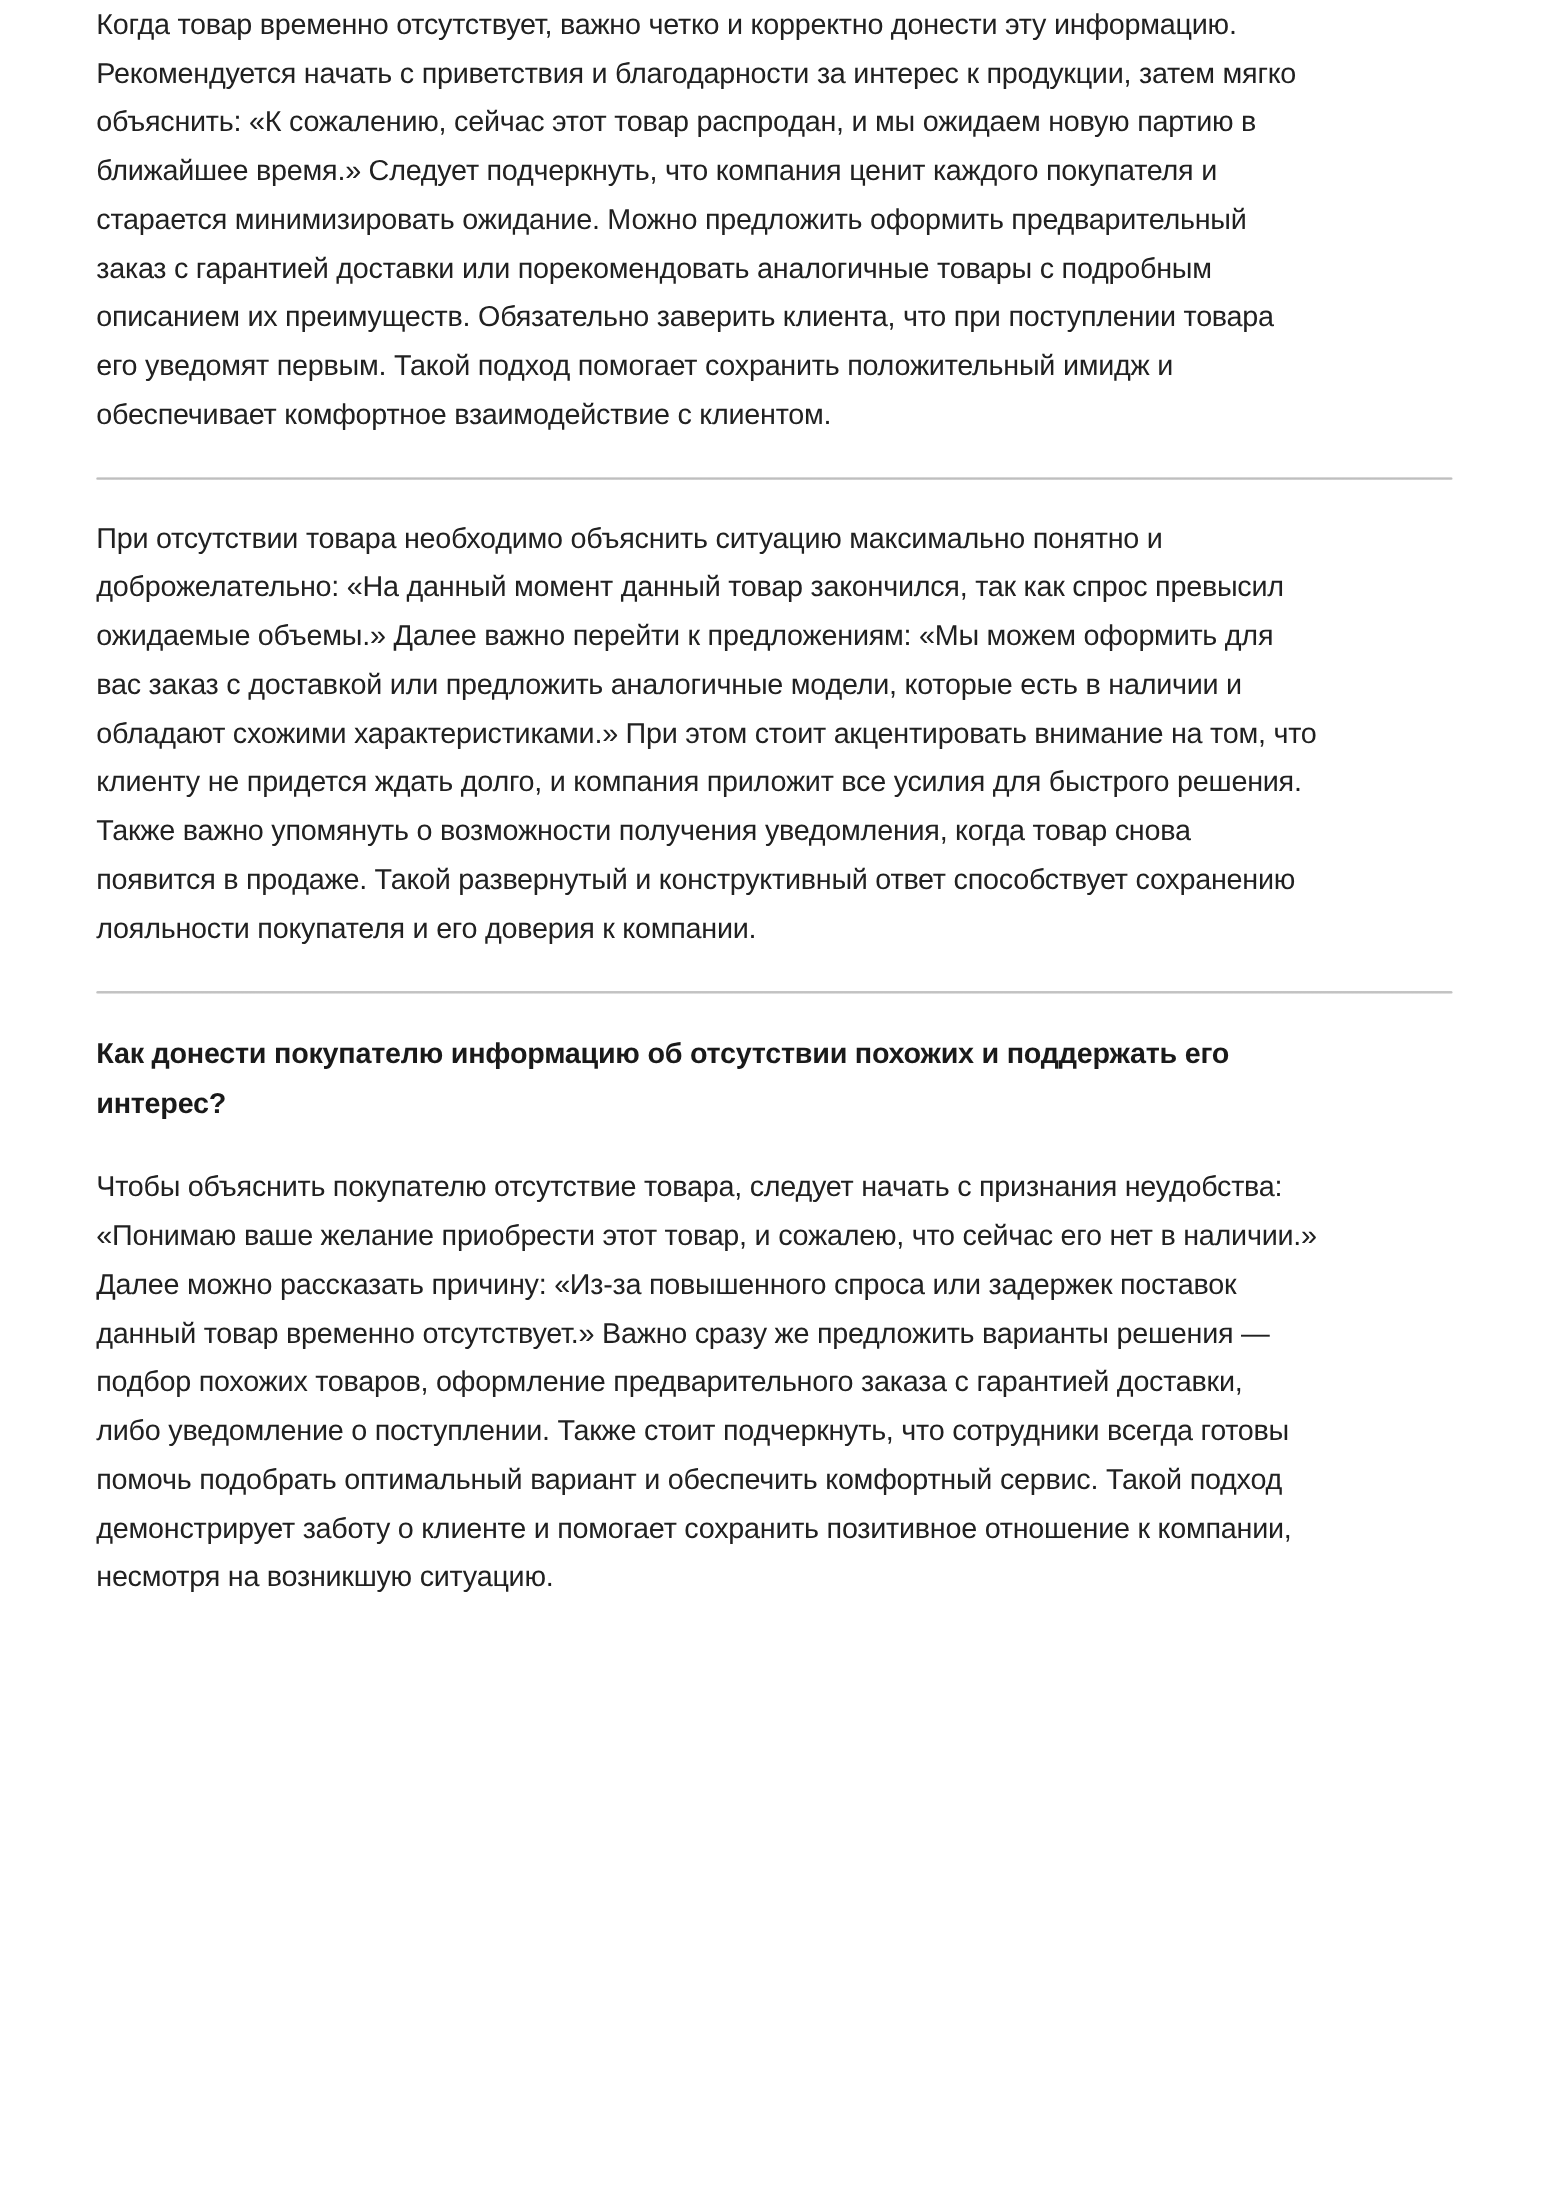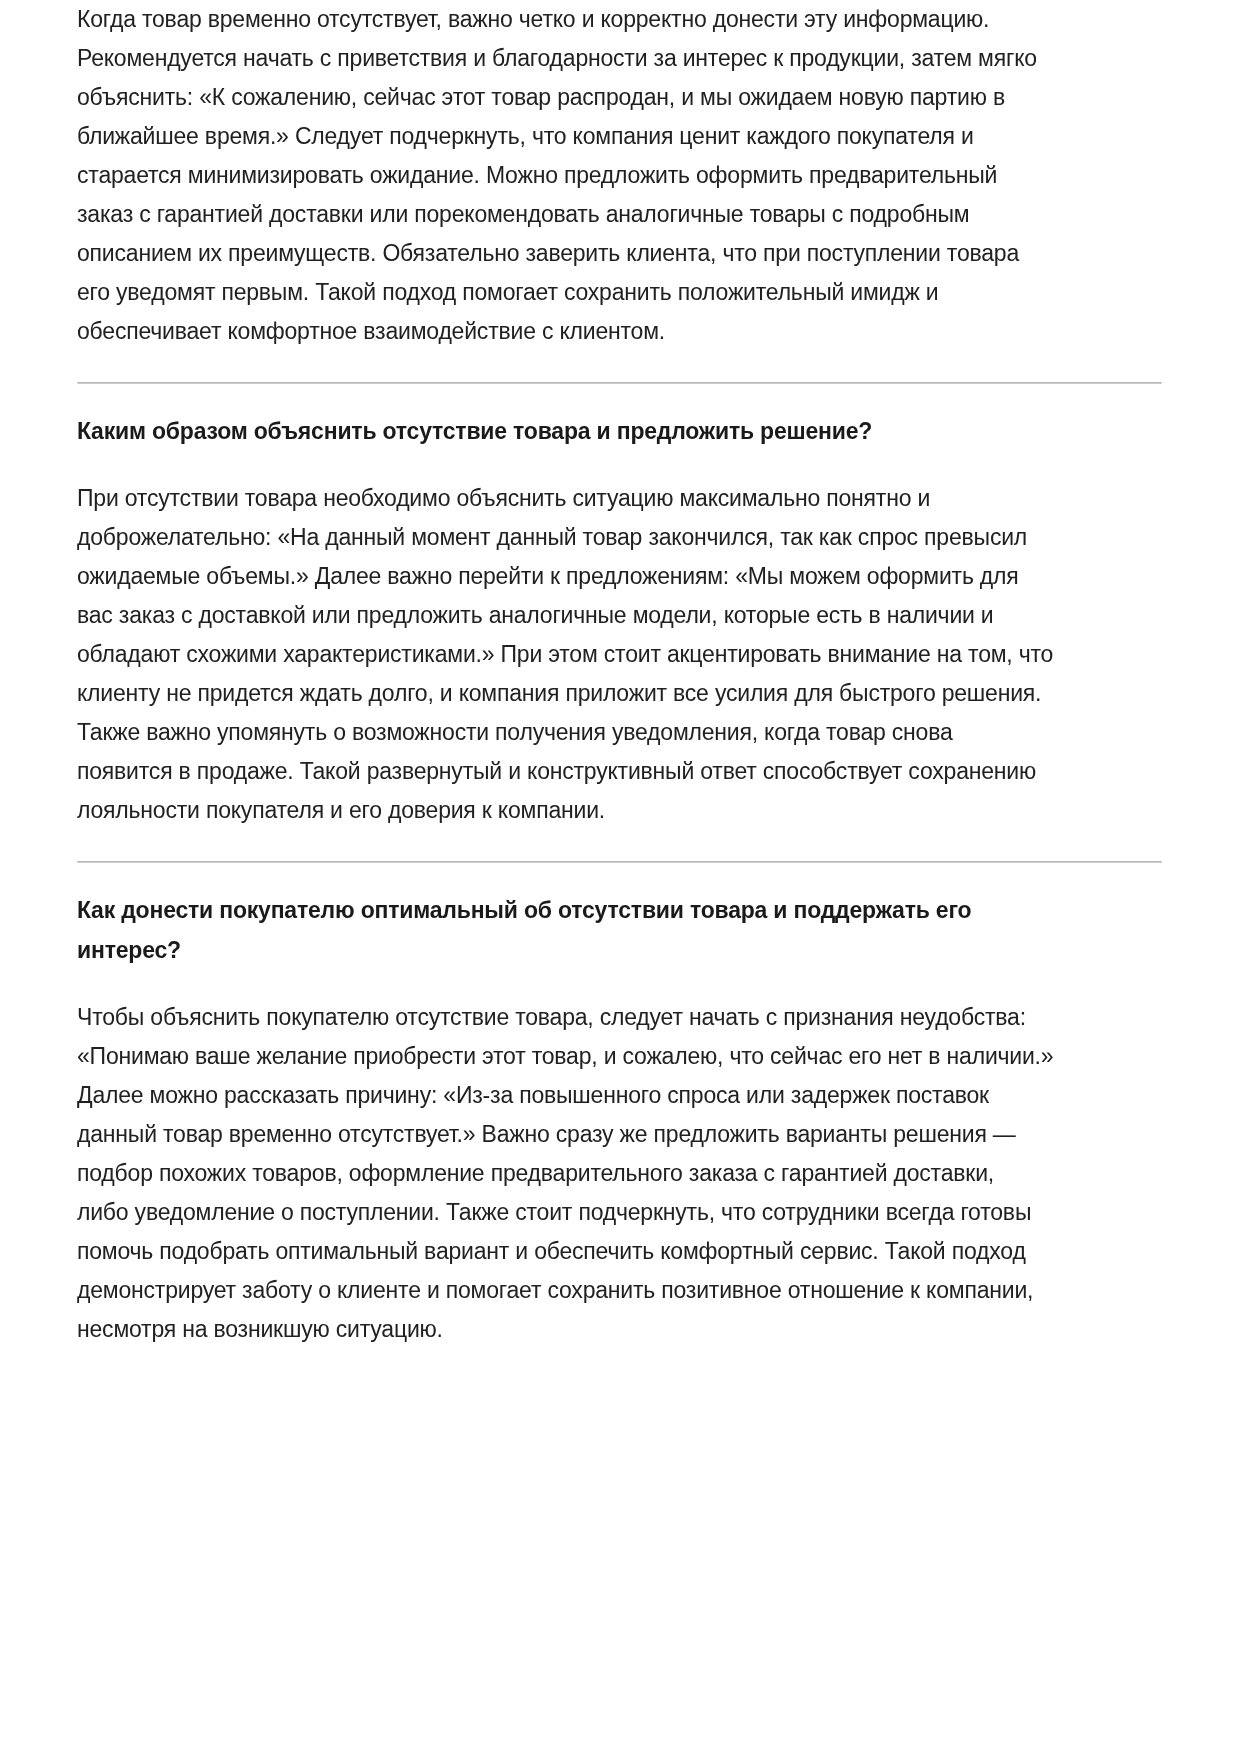--- a/index.html
+++ b/index.html
@@ -56,36 +56,35 @@
 ближайшее время.» Следует подчеркнуть, что компания ценит каждого покупателя и
 старается минимизировать ожидание. Можно предложить оформить предварительный
 заказ с гарантией доставки или порекомендовать аналогичные товары с подробным
 описанием их преимуществ. Обязательно заверить клиента, что при поступлении товара
 его уведомят первым. Такой подход помогает сохранить положительный имидж и
 обеспечивает комфортное взаимодействие с клиентом.</p>
 
   <hr class="divider">
 
   <section>
-    <h3 class="question-heading">Каким образом объяснить отсутствие товара и предложить решение?</h3>
     <p class="body-text">При отсутствии товара необходимо объяснить ситуацию максимально понятно и
 доброжелательно: «На данный момент данный товар закончился, так как спрос превысил
 ожидаемые объемы.» Далее важно перейти к предложениям: «Мы можем оформить для
 вас заказ с доставкой или предложить аналогичные модели, которые есть в наличии и
 обладают схожими характеристиками.» При этом стоит акцентировать внимание на том, что
 клиенту не придется ждать долго, и компания приложит все усилия для быстрого решения.
 Также важно упомянуть о возможности получения уведомления, когда товар снова
 появится в продаже. Такой развернутый и конструктивный ответ способствует сохранению
 лояльности покупателя и его доверия к компании.</p>
   </section>
 
   <hr class="divider">
 
   <section>
-    <h3 class="question-heading">Как донести покупателю оптимальный об отсутствии товара и поддержать его
+    <h3 class="question-heading">Как донести покупателю информацию об отсутствии похожих и поддержать его
 интерес?</h3>
     <p class="body-text">Чтобы объяснить покупателю отсутствие товара, следует начать с признания неудобства:
 «Понимаю ваше желание приобрести этот товар, и сожалею, что сейчас его нет в наличии.»
 Далее можно рассказать причину: «Из-за повышенного спроса или задержек поставок
 данный товар временно отсутствует.» Важно сразу же предложить варианты решения —
 подбор похожих товаров, оформление предварительного заказа с гарантией доставки,
 либо уведомление о поступлении. Также стоит подчеркнуть, что сотрудники всегда готовы
 помочь подобрать оптимальный вариант и обеспечить комфортный сервис. Такой подход
 демонстрирует заботу о клиенте и помогает сохранить позитивное отношение к компании,
 несмотря на возникшую ситуацию.</p>

